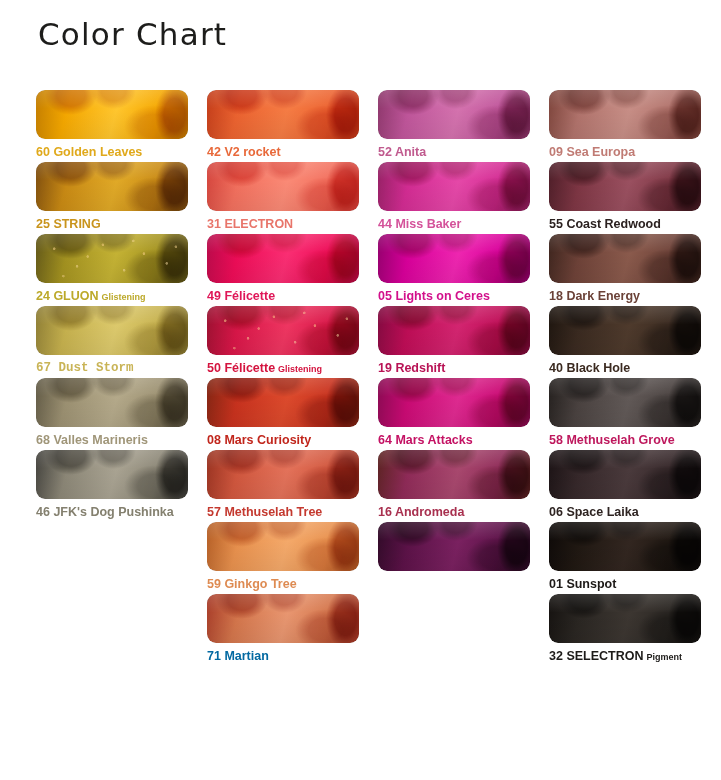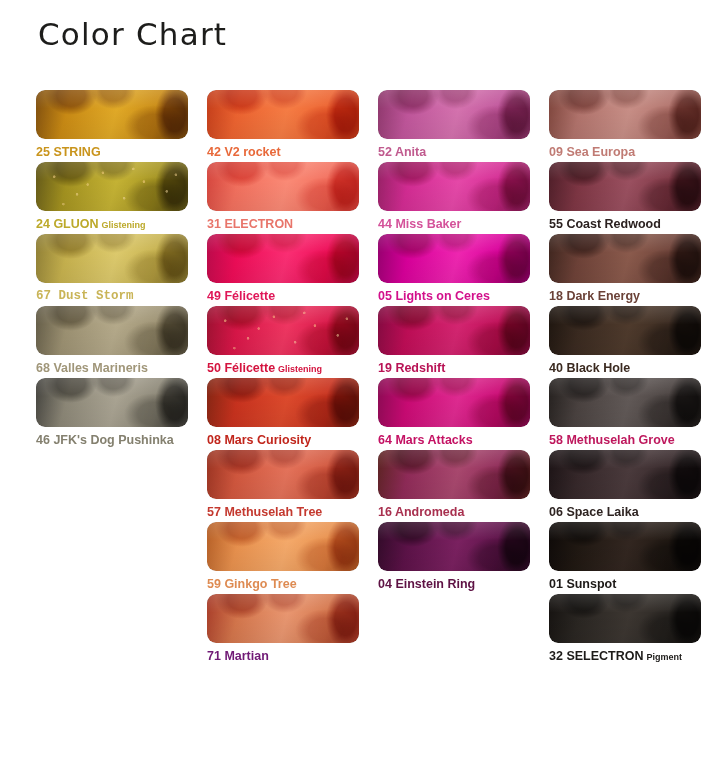--- a/index.html
+++ b/index.html
@@ -130,20 +130,31 @@
 </head>
 <body>
 
 <div id="page">
 
   <div id="chart-title">Color Chart</div>
 
   <div class="column" id="col-0">
       <div class="swatch-cell">
         <div class="swatch">
+          <div class="wash" style="background: linear-gradient(105deg, rgb(192, 122, 0) 0%, rgb(245, 168, 0) 22%, rgb(255, 198, 46) 52%, rgb(245, 168, 0) 78%, rgb(192, 122, 0) 100%);"></div>
+          <div class="blotch-a" style="background: radial-gradient(closest-side, rgb(192, 122, 0) 0%, rgb(192, 122, 0) 55%, rgba(255, 255, 255, 0) 100%);"></div>
+          <div class="blotch-b" style="background: radial-gradient(closest-side, rgb(192, 122, 0) 0%, rgb(192, 122, 0) 55%, rgba(255, 255, 255, 0) 100%);"></div>
+          <div class="blotch-c" style="background: radial-gradient(closest-side, rgb(192, 122, 0) 0%, rgb(192, 122, 0) 55%, rgba(255, 255, 255, 0) 100%);"></div>
+          <div class="edge" style="background: radial-gradient(closest-side, rgb(192, 122, 0) 0%, rgb(192, 122, 0) 55%, rgba(255, 255, 255, 0) 100%);"></div>
+          <div class="sheen"></div>
+        </div>
+        <div class="swatch-label" style="color: rgb(224, 169, 27);"><span>60 Golden Leaves</span></div>
+      </div>
+      <div class="swatch-cell">
+        <div class="swatch">
           <div class="wash" style="background: linear-gradient(105deg, rgb(122, 74, 14) 0%, rgb(201, 138, 20) 22%, rgb(224, 169, 39) 52%, rgb(201, 138, 20) 78%, rgb(122, 74, 14) 100%);"></div>
           <div class="blotch-a" style="background: radial-gradient(closest-side, rgb(122, 74, 14) 0%, rgb(122, 74, 14) 55%, rgba(255, 255, 255, 0) 100%);"></div>
           <div class="blotch-b" style="background: radial-gradient(closest-side, rgb(122, 74, 14) 0%, rgb(122, 74, 14) 55%, rgba(255, 255, 255, 0) 100%);"></div>
           <div class="blotch-c" style="background: radial-gradient(closest-side, rgb(122, 74, 14) 0%, rgb(122, 74, 14) 55%, rgba(255, 255, 255, 0) 100%);"></div>
           <div class="edge" style="background: radial-gradient(closest-side, rgb(122, 74, 14) 0%, rgb(122, 74, 14) 55%, rgba(255, 255, 255, 0) 100%);"></div>
           <div class="sheen"></div>
         </div>
         <div class="swatch-label" style="color: rgb(201, 148, 28);"><span>25 STRING</span></div>
       </div>
       <div class="swatch-cell">
@@ -273,21 +284,21 @@
       </div>
       <div class="swatch-cell">
         <div class="swatch">
           <div class="wash" style="background: linear-gradient(105deg, rgb(164, 56, 38) 0%, rgb(212, 118, 76) 22%, rgb(232, 150, 112) 52%, rgb(212, 118, 76) 78%, rgb(164, 56, 38) 100%);"></div>
           <div class="blotch-a" style="background: radial-gradient(closest-side, rgb(164, 56, 38) 0%, rgb(164, 56, 38) 55%, rgba(255, 255, 255, 0) 100%);"></div>
           <div class="blotch-b" style="background: radial-gradient(closest-side, rgb(164, 56, 38) 0%, rgb(164, 56, 38) 55%, rgba(255, 255, 255, 0) 100%);"></div>
           <div class="blotch-c" style="background: radial-gradient(closest-side, rgb(164, 56, 38) 0%, rgb(164, 56, 38) 55%, rgba(255, 255, 255, 0) 100%);"></div>
           <div class="edge" style="background: radial-gradient(closest-side, rgb(164, 56, 38) 0%, rgb(164, 56, 38) 55%, rgba(255, 255, 255, 0) 100%);"></div>
           <div class="sheen"></div>
         </div>
-        <div class="swatch-label" style="color: #701a75;"><span>71 Martian</span></div>
+        <div class="swatch-label" style="color: #0369a1;"><span>71 Martian</span></div>
       </div>
     </div>
   <div class="column" id="col-2">
       <div class="swatch-cell">
         <div class="swatch">
           <div class="wash" style="background: linear-gradient(105deg, rgb(138, 53, 104) 0%, rgb(192, 86, 155) 22%, rgb(212, 114, 174) 52%, rgb(192, 86, 155) 78%, rgb(138, 53, 104) 100%);"></div>
           <div class="blotch-a" style="background: radial-gradient(closest-side, rgb(138, 53, 104) 0%, rgb(138, 53, 104) 55%, rgba(255, 255, 255, 0) 100%);"></div>
           <div class="blotch-b" style="background: radial-gradient(closest-side, rgb(138, 53, 104) 0%, rgb(138, 53, 104) 55%, rgba(255, 255, 255, 0) 100%);"></div>
           <div class="blotch-c" style="background: radial-gradient(closest-side, rgb(138, 53, 104) 0%, rgb(138, 53, 104) 55%, rgba(255, 255, 255, 0) 100%);"></div>
           <div class="edge" style="background: radial-gradient(closest-side, rgb(138, 53, 104) 0%, rgb(138, 53, 104) 55%, rgba(255, 255, 255, 0) 100%);"></div>
@@ -352,21 +363,20 @@
       </div>
       <div class="swatch-cell">
         <div class="swatch">
           <div class="wash" style="background: linear-gradient(105deg, rgb(46, 10, 38) 0%, rgb(92, 18, 72) 22%, rgb(122, 33, 96) 52%, rgb(92, 18, 72) 78%, rgb(46, 10, 38) 100%);"></div>
           <div class="blotch-a" style="background: radial-gradient(closest-side, rgb(46, 10, 38) 0%, rgb(46, 10, 38) 55%, rgba(255, 255, 255, 0) 100%);"></div>
           <div class="blotch-b" style="background: radial-gradient(closest-side, rgb(46, 10, 38) 0%, rgb(46, 10, 38) 55%, rgba(255, 255, 255, 0) 100%);"></div>
           <div class="blotch-c" style="background: radial-gradient(closest-side, rgb(46, 10, 38) 0%, rgb(46, 10, 38) 55%, rgba(255, 255, 255, 0) 100%);"></div>
           <div class="edge" style="background: radial-gradient(closest-side, rgb(46, 10, 38) 0%, rgb(46, 10, 38) 55%, rgba(255, 255, 255, 0) 100%);"></div>
           <div class="sheen"></div>
         </div>
-        <div class="swatch-label" style="color: rgb(94, 18, 68);"><span>04 Einstein Ring</span></div>
       </div>
     </div>
   <div class="column" id="col-3">
       <div class="swatch-cell">
         <div class="swatch">
           <div class="wash" style="background: linear-gradient(105deg, rgb(122, 65, 56) 0%, rgb(177, 115, 108) 22%, rgb(199, 142, 134) 52%, rgb(177, 115, 108) 78%, rgb(122, 65, 56) 100%);"></div>
           <div class="blotch-a" style="background: radial-gradient(closest-side, rgb(122, 65, 56) 0%, rgb(122, 65, 56) 55%, rgba(255, 255, 255, 0) 100%);"></div>
           <div class="blotch-b" style="background: radial-gradient(closest-side, rgb(122, 65, 56) 0%, rgb(122, 65, 56) 55%, rgba(255, 255, 255, 0) 100%);"></div>
           <div class="blotch-c" style="background: radial-gradient(closest-side, rgb(122, 65, 56) 0%, rgb(122, 65, 56) 55%, rgba(255, 255, 255, 0) 100%);"></div>
           <div class="edge" style="background: radial-gradient(closest-side, rgb(122, 65, 56) 0%, rgb(122, 65, 56) 55%, rgba(255, 255, 255, 0) 100%);"></div>

